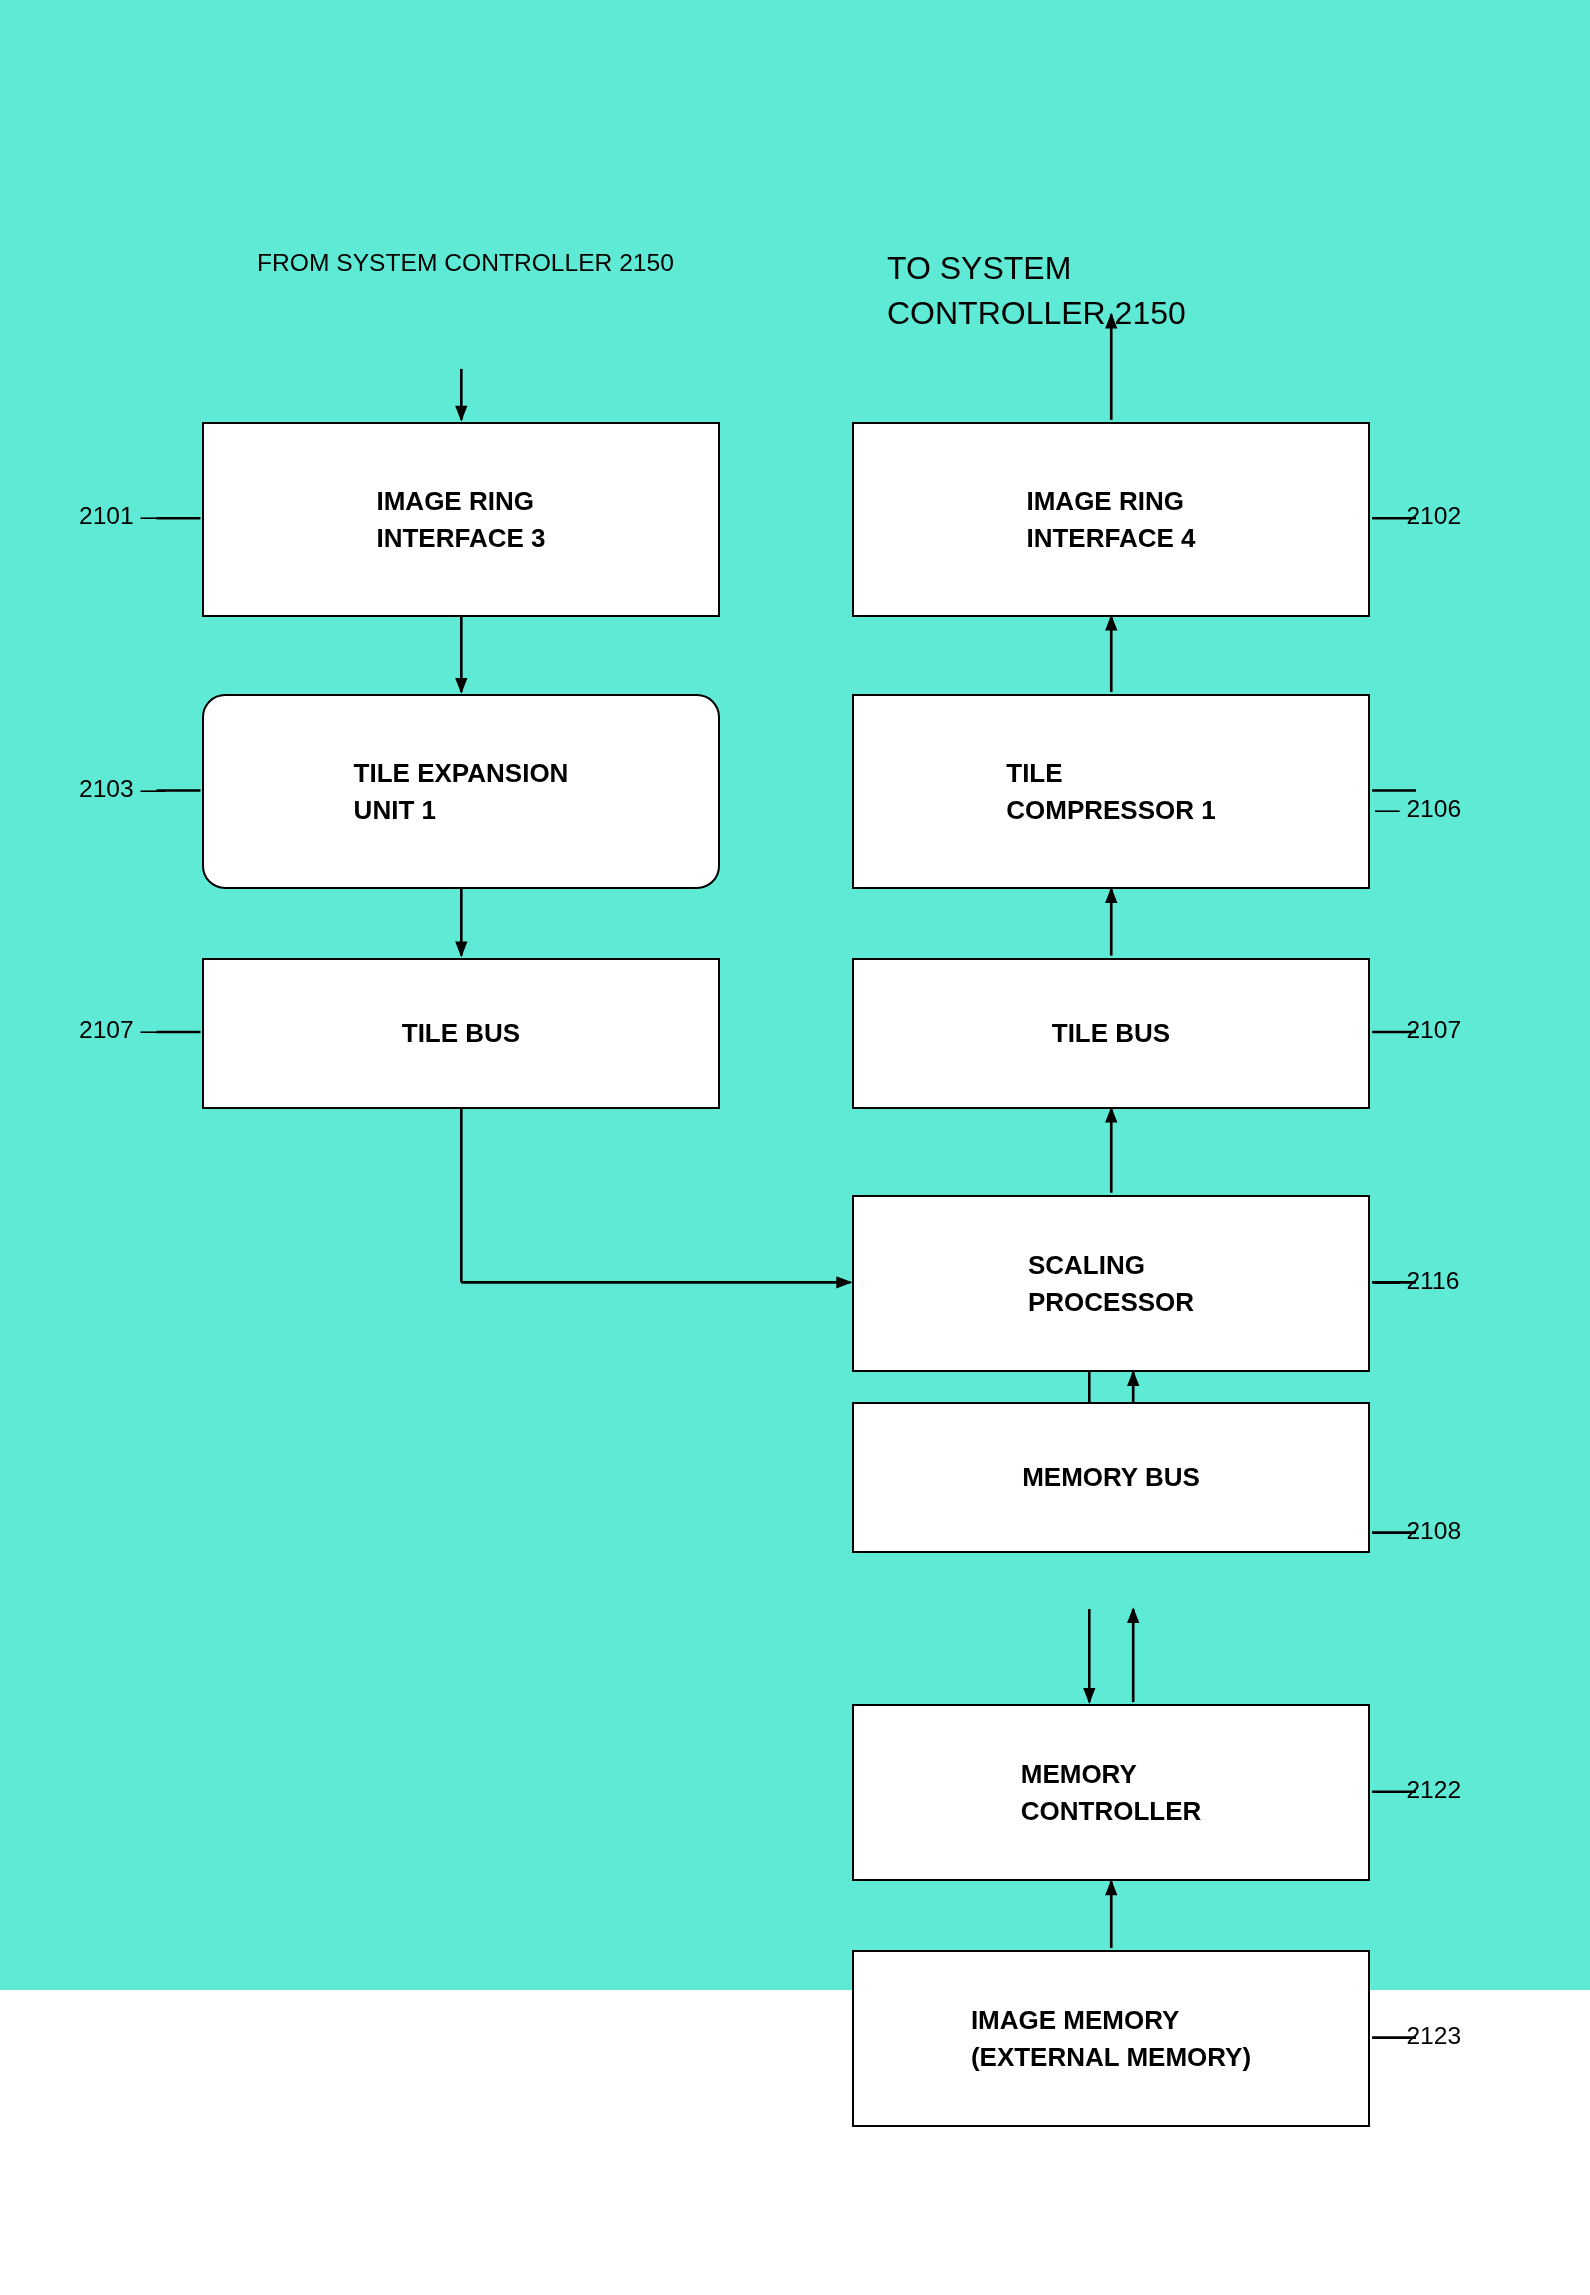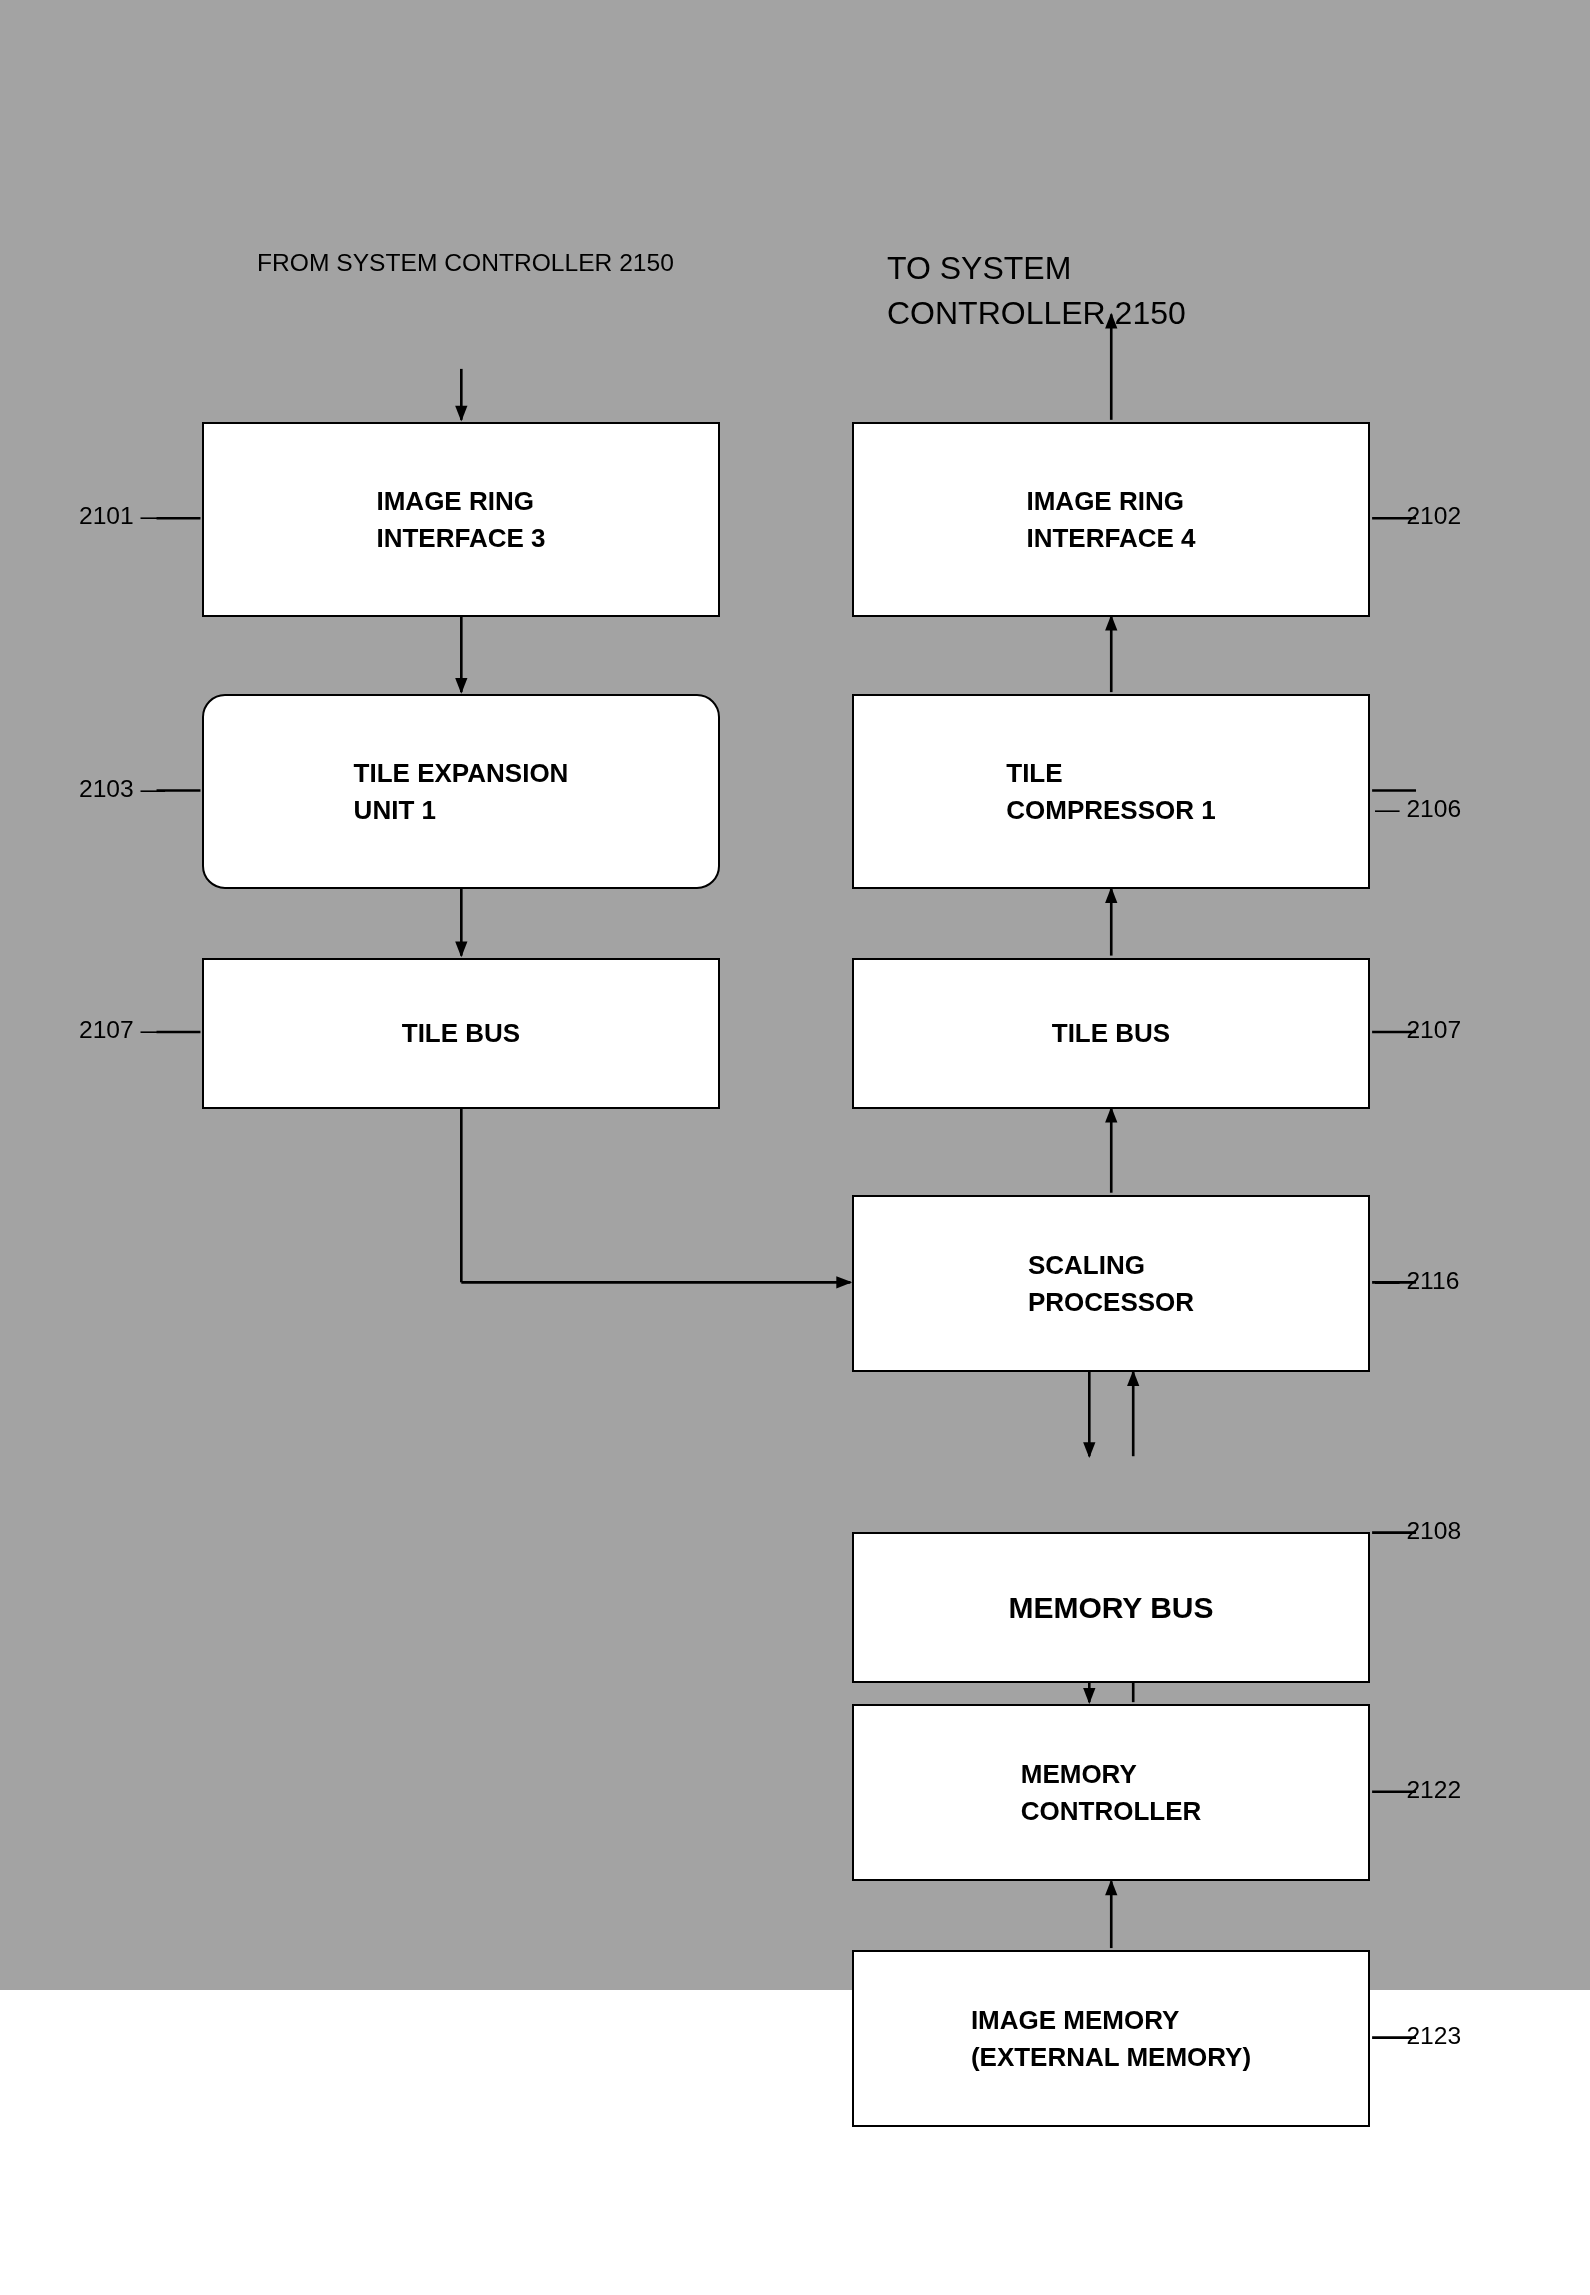--- a/index.html
+++ b/index.html
@@ -9,21 +9,21 @@
       width: 1591px;
       min-height: 2295px;
       position: relative;
       overflow: hidden;
     }
 
     .diagram-container {
       position: relative;
       width: 1591px;
       height: 1990px;
-      background: #a3a3a3;
+      background: #5eead4;
       text-decoration: underline;
     }
 
     .box {
       position: absolute;
       border: 2.6px solid #000;
       display: flex;
       align-items: center;
       justify-content: center;
       text-align: left;
@@ -154,21 +154,21 @@
   </div>
 
   <div class="box" style="left:852px; top:958px; width:518px; height:151px; font-size:26px;">
     TILE BUS
   </div>
 
   <div class="box" style="left:852px; top:1195px; width:518px; height:177px; font-size:26px; line-height:1.4;">
     SCALING<br>PROCESSOR
   </div>
 
-  <div class="box" style="left:852px; top:1532px; width:518px; height:151px; font-size:30px;">
+  <div class="box" style="left:852px; top:1402px; width:518px; height:151px; font-size:26px;">
     MEMORY BUS
   </div>
 
   <div class="box" style="left:852px; top:1950px; width:518px; height:177px; font-size:26px; line-height:1.4;">
     IMAGE MEMORY<br>(EXTERNAL MEMORY)
   </div>
 
   <div class="box" style="left:852px; top:1704px; width:518px; height:177px; font-size:26px; line-height:1.4;">
     MEMORY<br>CONTROLLER
   </div>

